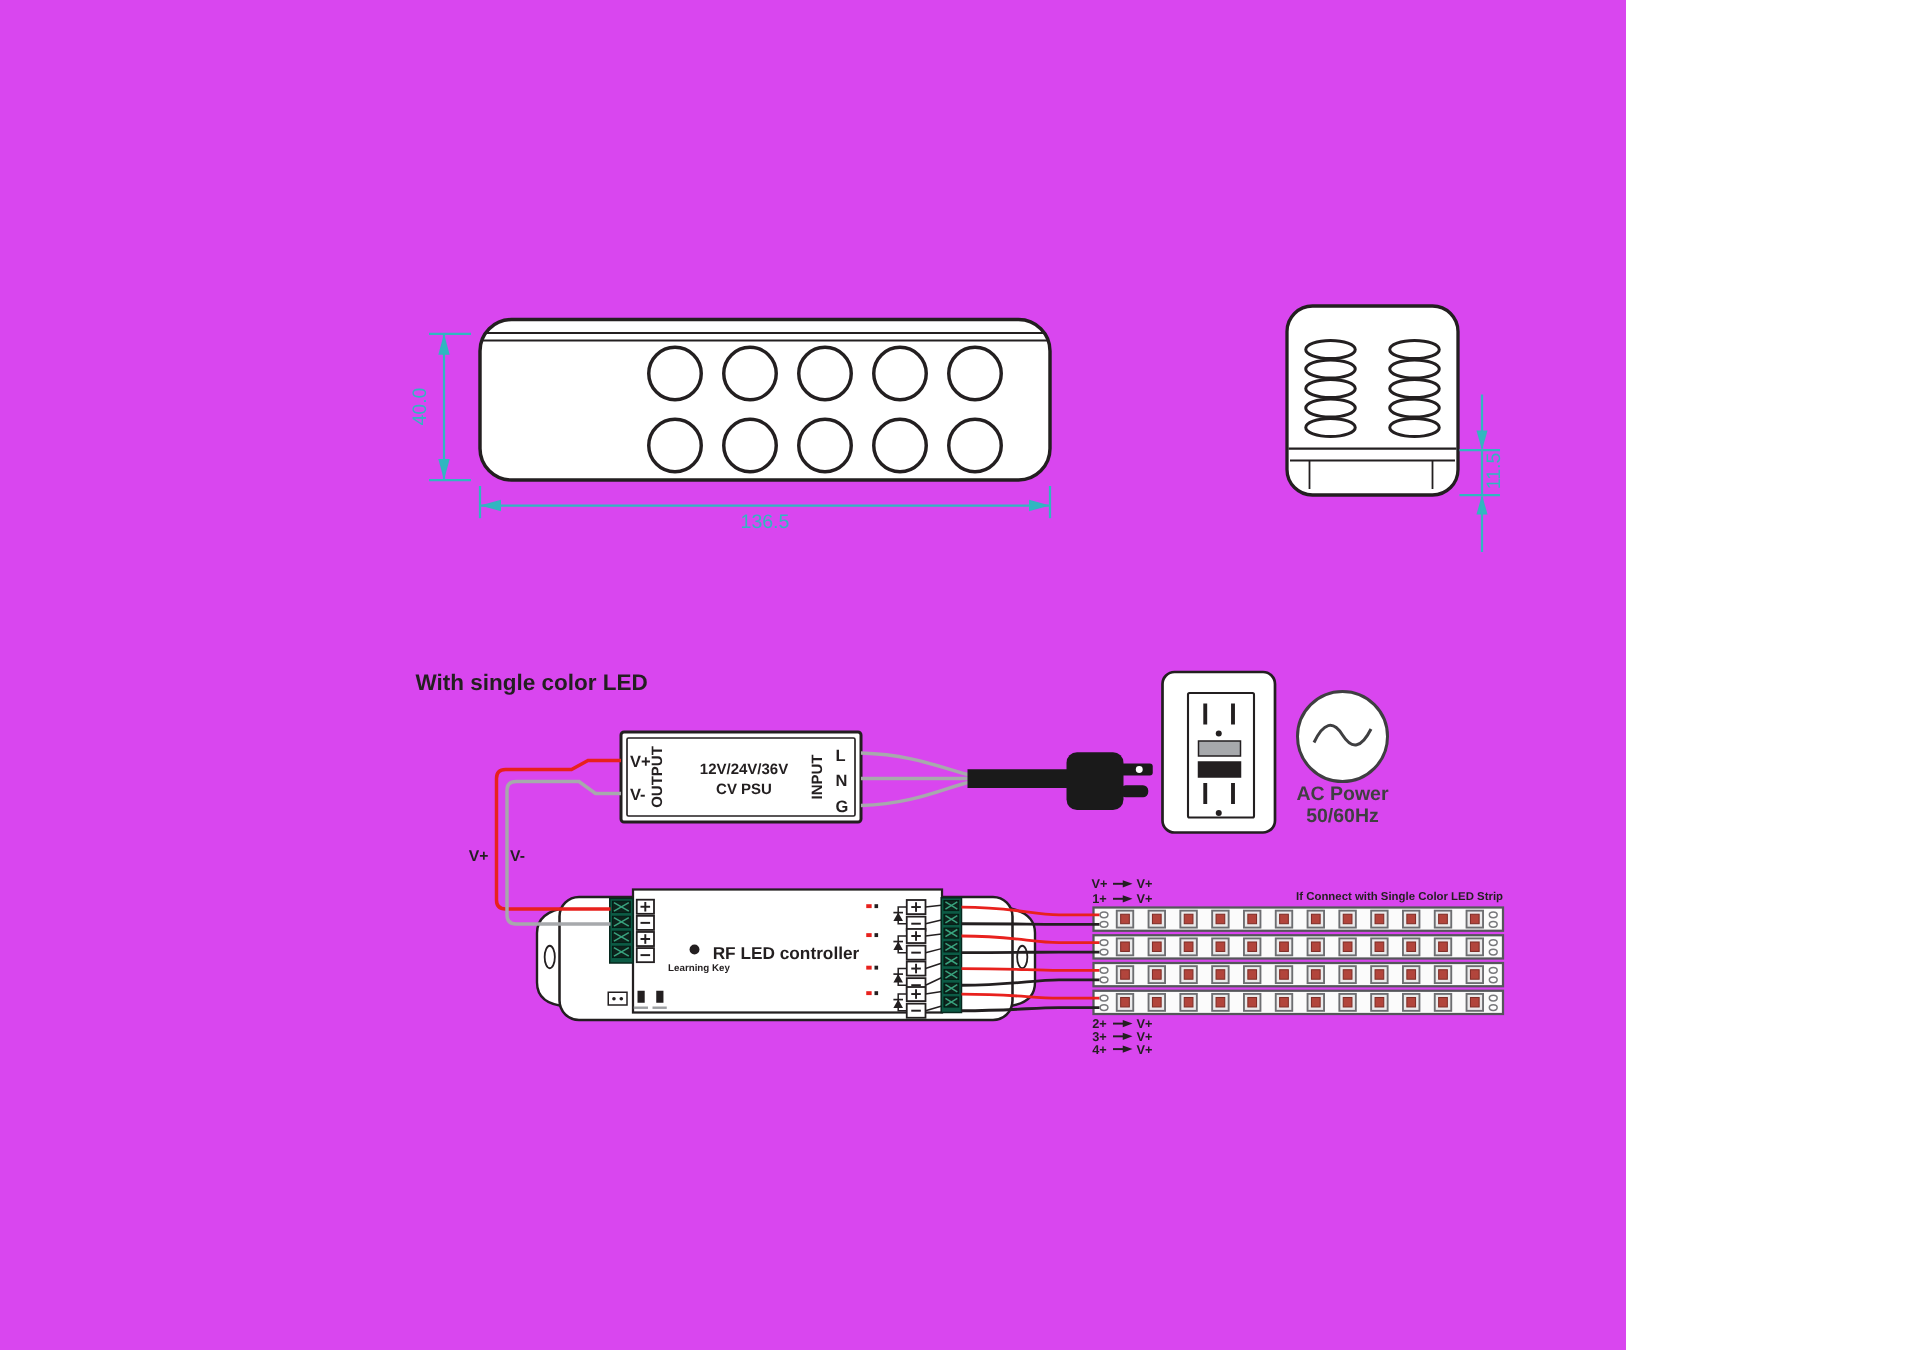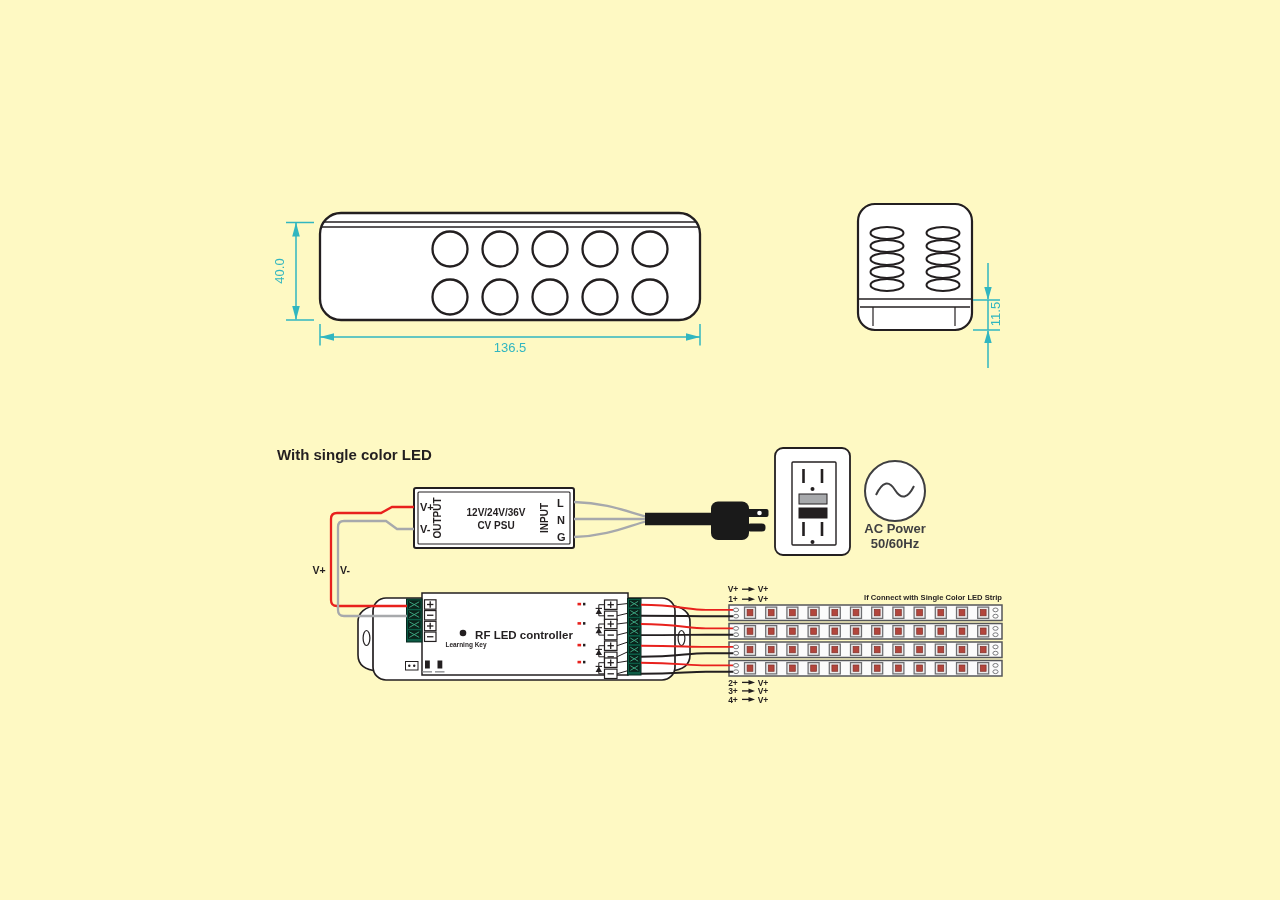--- a/index.html
+++ b/index.html
@@ -1,16 +1,16 @@
 <!DOCTYPE html>
 <html><head>
 <meta charset="utf-8">
 <style>
   html,body{margin:0;padding:0;background:#fff;}
-  .canvas{position:relative;width:1280px;height:900px;background:#fef9c3;overflow:hidden;
+  .canvas{position:relative;width:1084px;height:900px;background:#d946ef;overflow:hidden;
           font-family:"Liberation Sans","DejaVu Sans",sans-serif;}
   svg{position:absolute;left:0;top:0;}
   svg text{font-family:"Liberation Sans","DejaVu Sans",sans-serif;fill:#231f20;}
   .b{font-weight:700;}
   .dim{fill:#31b6c0;font-size:13px;}
   .s10{font-size:10px;} .s11{font-size:11px;} .s15{font-size:15px;}
   .sl{font-size:8.5px;font-weight:700;}
   .note{font-size:7.6px;font-weight:700;}
   .tiny{font-size:6.5px;font-weight:700;}
   .ttl{font-size:11.5px;font-weight:700;}

